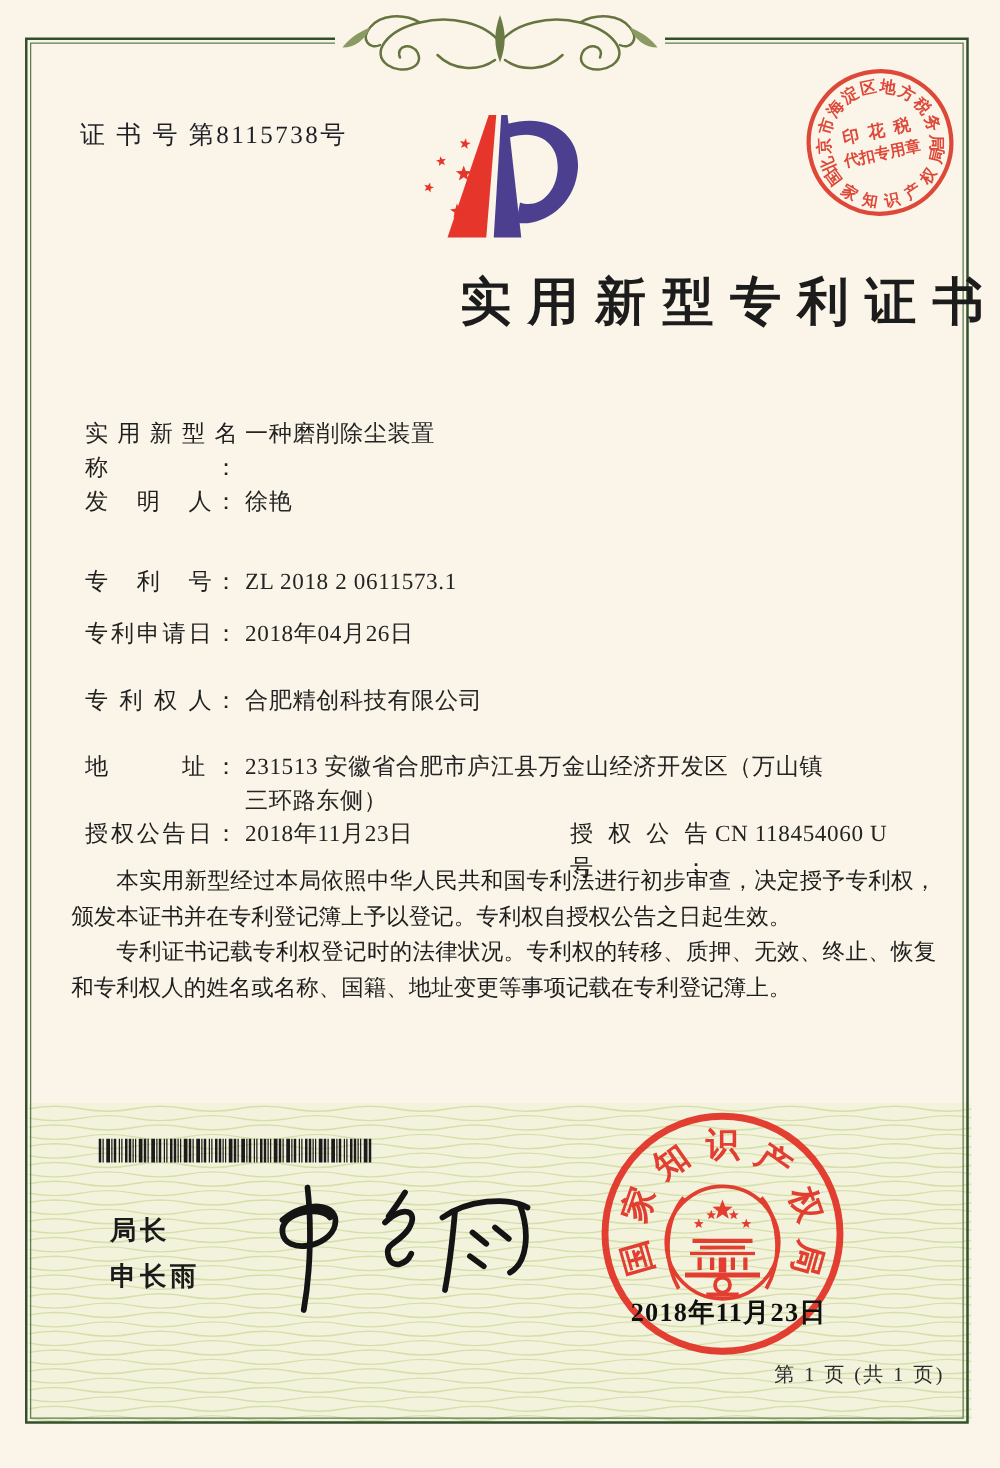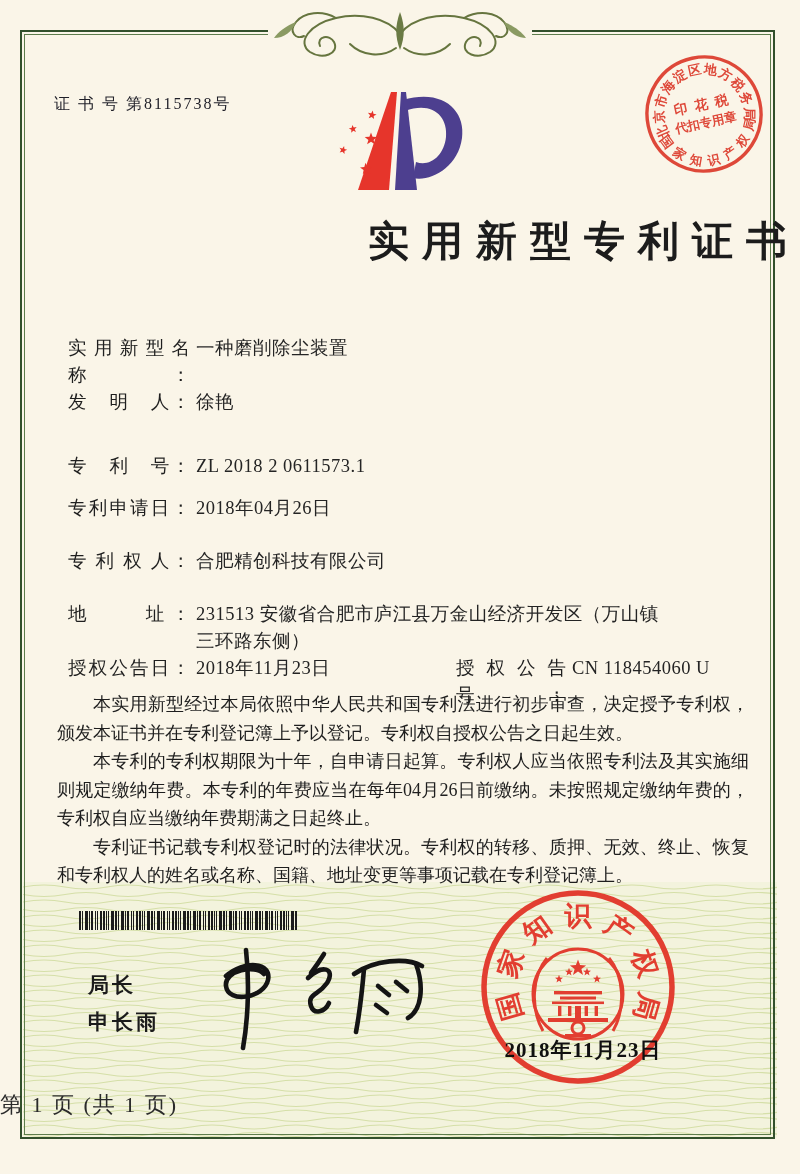--- a/index.html
+++ b/index.html
@@ -9,21 +9,21 @@
     font-family:"Liberation Serif","DejaVu Serif",serif;color:#262626;
   }
   
   .waves{position:absolute;left:23px;top:882px;width:754px;height:256px;}
   
   .frame{position:absolute;left:20px;top:30px;width:751px;height:1105px;
          border:2px solid #32502c;}
   .frame-inner{position:absolute;inset:2px;border:1px solid #5d7c4c;}
   
   .ornament{position:absolute;left:238px;top:4px;width:324px;height:60px;}
-  .cert-number{position:absolute;left:54px;top:94px;font-size:16px;letter-spacing:2px;color:#1f1f28;}
+  .cert-number{position:absolute;left:64px;top:94px;font-size:20px;letter-spacing:2px;color:#1f1f28;}
   .logo{position:absolute;left:336px;top:88px;width:132px;height:110px;}
   .tax-stamp{position:absolute;left:628px;top:38px;width:152px;height:152px;opacity:.93;}
   .title{position:absolute;left:0;top:214px;width:100%;margin:0;text-align:right;
          font-size:41px;font-weight:600;letter-spacing:13px;color:#1c1c1c;}
   .field-row{position:absolute;left:68px;display:flex;align-items:flex-start;
              font-size:18.5px;line-height:27px;color:#242424;}
   .field-label{display:inline-block;width:122px;text-align:justify;text-align-last:justify;
                flex:0 0 122px;color:#1f1f1f;}
   .field-value{margin-left:6px;letter-spacing:.5px;}
   .row-name{top:335px;} .row-inventor{top:389px;align-items:center;} .row-patentno{top:453px;}
@@ -36,22 +36,22 @@
   .paragraphs p{margin:0;text-indent:2em;}
   .barcode{position:absolute;left:79px;top:911px;width:224px;height:19px;display:flex;align-items:stretch;}
   .barcode i{display:block;background:#1b1b1b;height:100%;}
   .officer{position:absolute;left:88px;top:966px;
            font-family:"Liberation Sans","DejaVu Sans",sans-serif;
            font-weight:600;font-size:21px;letter-spacing:3px;color:#1b1b1b;line-height:37px;}
   .signature{position:absolute;left:196px;top:942px;width:246px;height:118px;}
   .big-seal{position:absolute;left:470px;top:880px;width:216px;height:214px;opacity:.95;}
   .seal-date{position:absolute;left:488px;top:1036px;width:190px;text-align:center;
              font-size:21px;letter-spacing:1px;color:#101010;font-weight:600;}
-  .footer{position:absolute;left:0;top:1090px;width:756px;text-align:left;
-          font-size:22px;letter-spacing:2px;color:#2a2a2a;}
+  .footer{position:absolute;left:0;top:1090px;width:756px;text-align:right;
+          font-size:16px;letter-spacing:2px;color:#2a2a2a;}
 </style>
 </head>
 <body>
 
 <div class="page">
 
   <svg class="waves" id="waves-svg" viewBox="0 0 754 256" preserveAspectRatio="none">
       <rect x="0" y="0" width="754" height="256" fill="#f1f2da" opacity="0.8"></rect>
       <path d="M0 5.0 Q21 1.0 42 5.0 Q63 9.0 84 5.0 Q105 1.0 126 5.0 Q147 9.0 168 5.0 Q189 1.0 210 5.0 Q231 9.0 252 5.0 Q273 1.0 294 5.0 Q315 9.0 336 5.0 Q357 1.0 378 5.0 Q399 9.0 420 5.0 Q441 1.0 462 5.0 Q483 9.0 504 5.0 Q525 1.0 546 5.0 Q567 9.0 588 5.0 Q609 1.0 630 5.0 Q651 9.0 672 5.0 Q693 1.0 714 5.0 Q735 9.0 756 5.0" fill="none" stroke="#d5dfa8" stroke-width="1.15"></path>
       <path d="M0 12.5 Q21 16.5 42 12.5 Q63 8.5 84 12.5 Q105 16.5 126 12.5 Q147 8.5 168 12.5 Q189 16.5 210 12.5 Q231 8.5 252 12.5 Q273 16.5 294 12.5 Q315 8.5 336 12.5 Q357 16.5 378 12.5 Q399 8.5 420 12.5 Q441 16.5 462 12.5 Q483 8.5 504 12.5 Q525 16.5 546 12.5 Q567 8.5 588 12.5 Q609 16.5 630 12.5 Q651 8.5 672 12.5 Q693 16.5 714 12.5 Q735 8.5 756 12.5" fill="none" stroke="#d5dfa8" stroke-width="1.15"></path>
@@ -184,21 +184,20 @@
     <span class="field-label">授权公告日：</span>
     <span class="field-value">2018年11月23日</span>
     <span class="grant-no">
       <span class="field-label">授权公告号：</span>
       <span class="field-value">CN 118454060 U</span>
     </span>
   </div>
 
   <div class="paragraphs">
     <p>本实用新型经过本局依照中华人民共和国专利法进行初步审查，决定授予专利权，颁发本证书并在专利登记簿上予以登记。专利权自授权公告之日起生效。</p>
-    <p>本专利的专利权期限为十年，自申请日起算。专利权人应当依照专利法及其实施细则规定缴纳年费。本专利的年费应当在每年04月26日前缴纳。未按照规定缴纳年费的，专利权自应当缴纳年费期满之日起终止。</p>
     <p>专利证书记载专利权登记时的法律状况。专利权的转移、质押、无效、终止、恢复和专利权人的姓名或名称、国籍、地址变更等事项记载在专利登记簿上。</p>
   </div>
 
   <div class="barcode" id="barcode">
       <i style="width: 2px; margin-right: 1px;"></i>
       <i style="width: 1px; margin-right: 2px;"></i>
       <i style="width: 3px; margin-right: 1px;"></i>
       <i style="width: 1px; margin-right: 1px;"></i>
       <i style="width: 2px; margin-right: 2px;"></i>
       <i style="width: 1px; margin-right: 1px;"></i>

